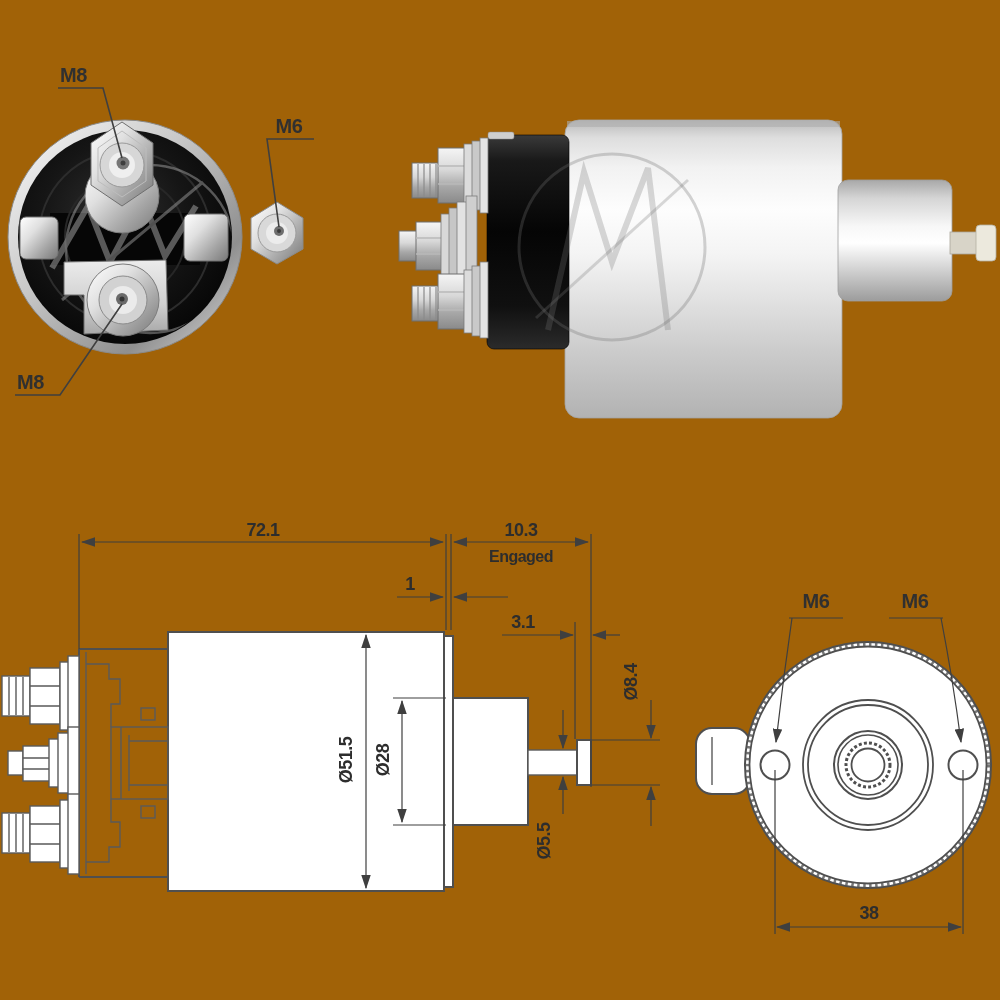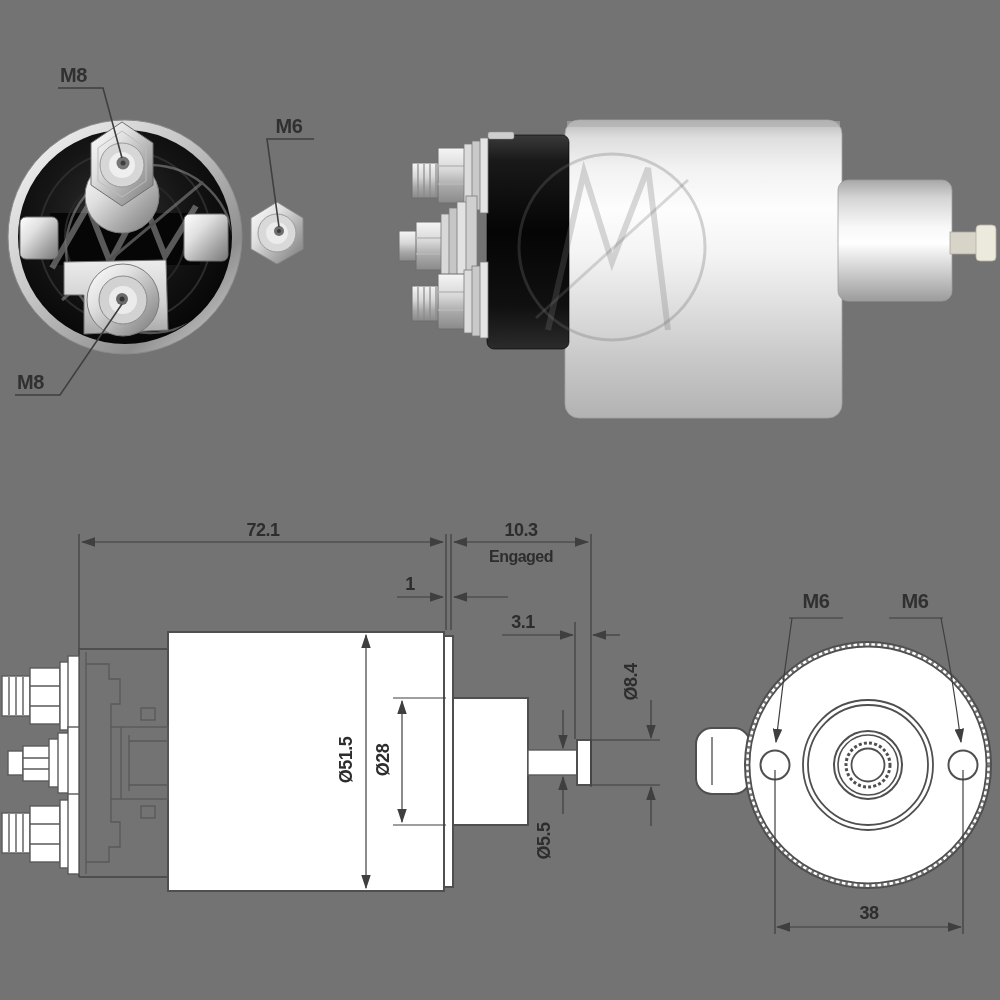--- a/index.html
+++ b/index.html
@@ -1,16 +1,16 @@
 <!DOCTYPE html>
 <html><head>
 <meta charset="utf-8">
 <style>
   html,body{margin:0;padding:0;background:#ffffff;}
-  .canvas{position:relative;width:1000px;height:1000px;background:#737373;overflow:hidden;
+  .canvas{position:relative;width:1000px;height:1000px;background:#a16207;overflow:hidden;
           font-family:"Liberation Sans",sans-serif;}
   .view{position:absolute;}
   
   .e2 {stroke:#4f4f4f;stroke-width:2;fill:none;stroke-linejoin:miter;}
   .e2f{stroke:#4f4f4f;stroke-width:2;fill:#ffffff;stroke-linejoin:miter;}
   .e1 {stroke:#5a5a5a;stroke-width:1.4;fill:none;stroke-linejoin:miter;}
   .e1f{stroke:#5a5a5a;stroke-width:1.4;fill:#ffffff;stroke-linejoin:miter;}
   .dim{stroke:#3f3f3f;stroke-width:1.2;fill:none;}
   .ldr{stroke:#3f3f3f;stroke-width:1.6;fill:none;}
   .txt {font:700 18px "Liberation Sans",sans-serif;fill:#2d2d2d;}

